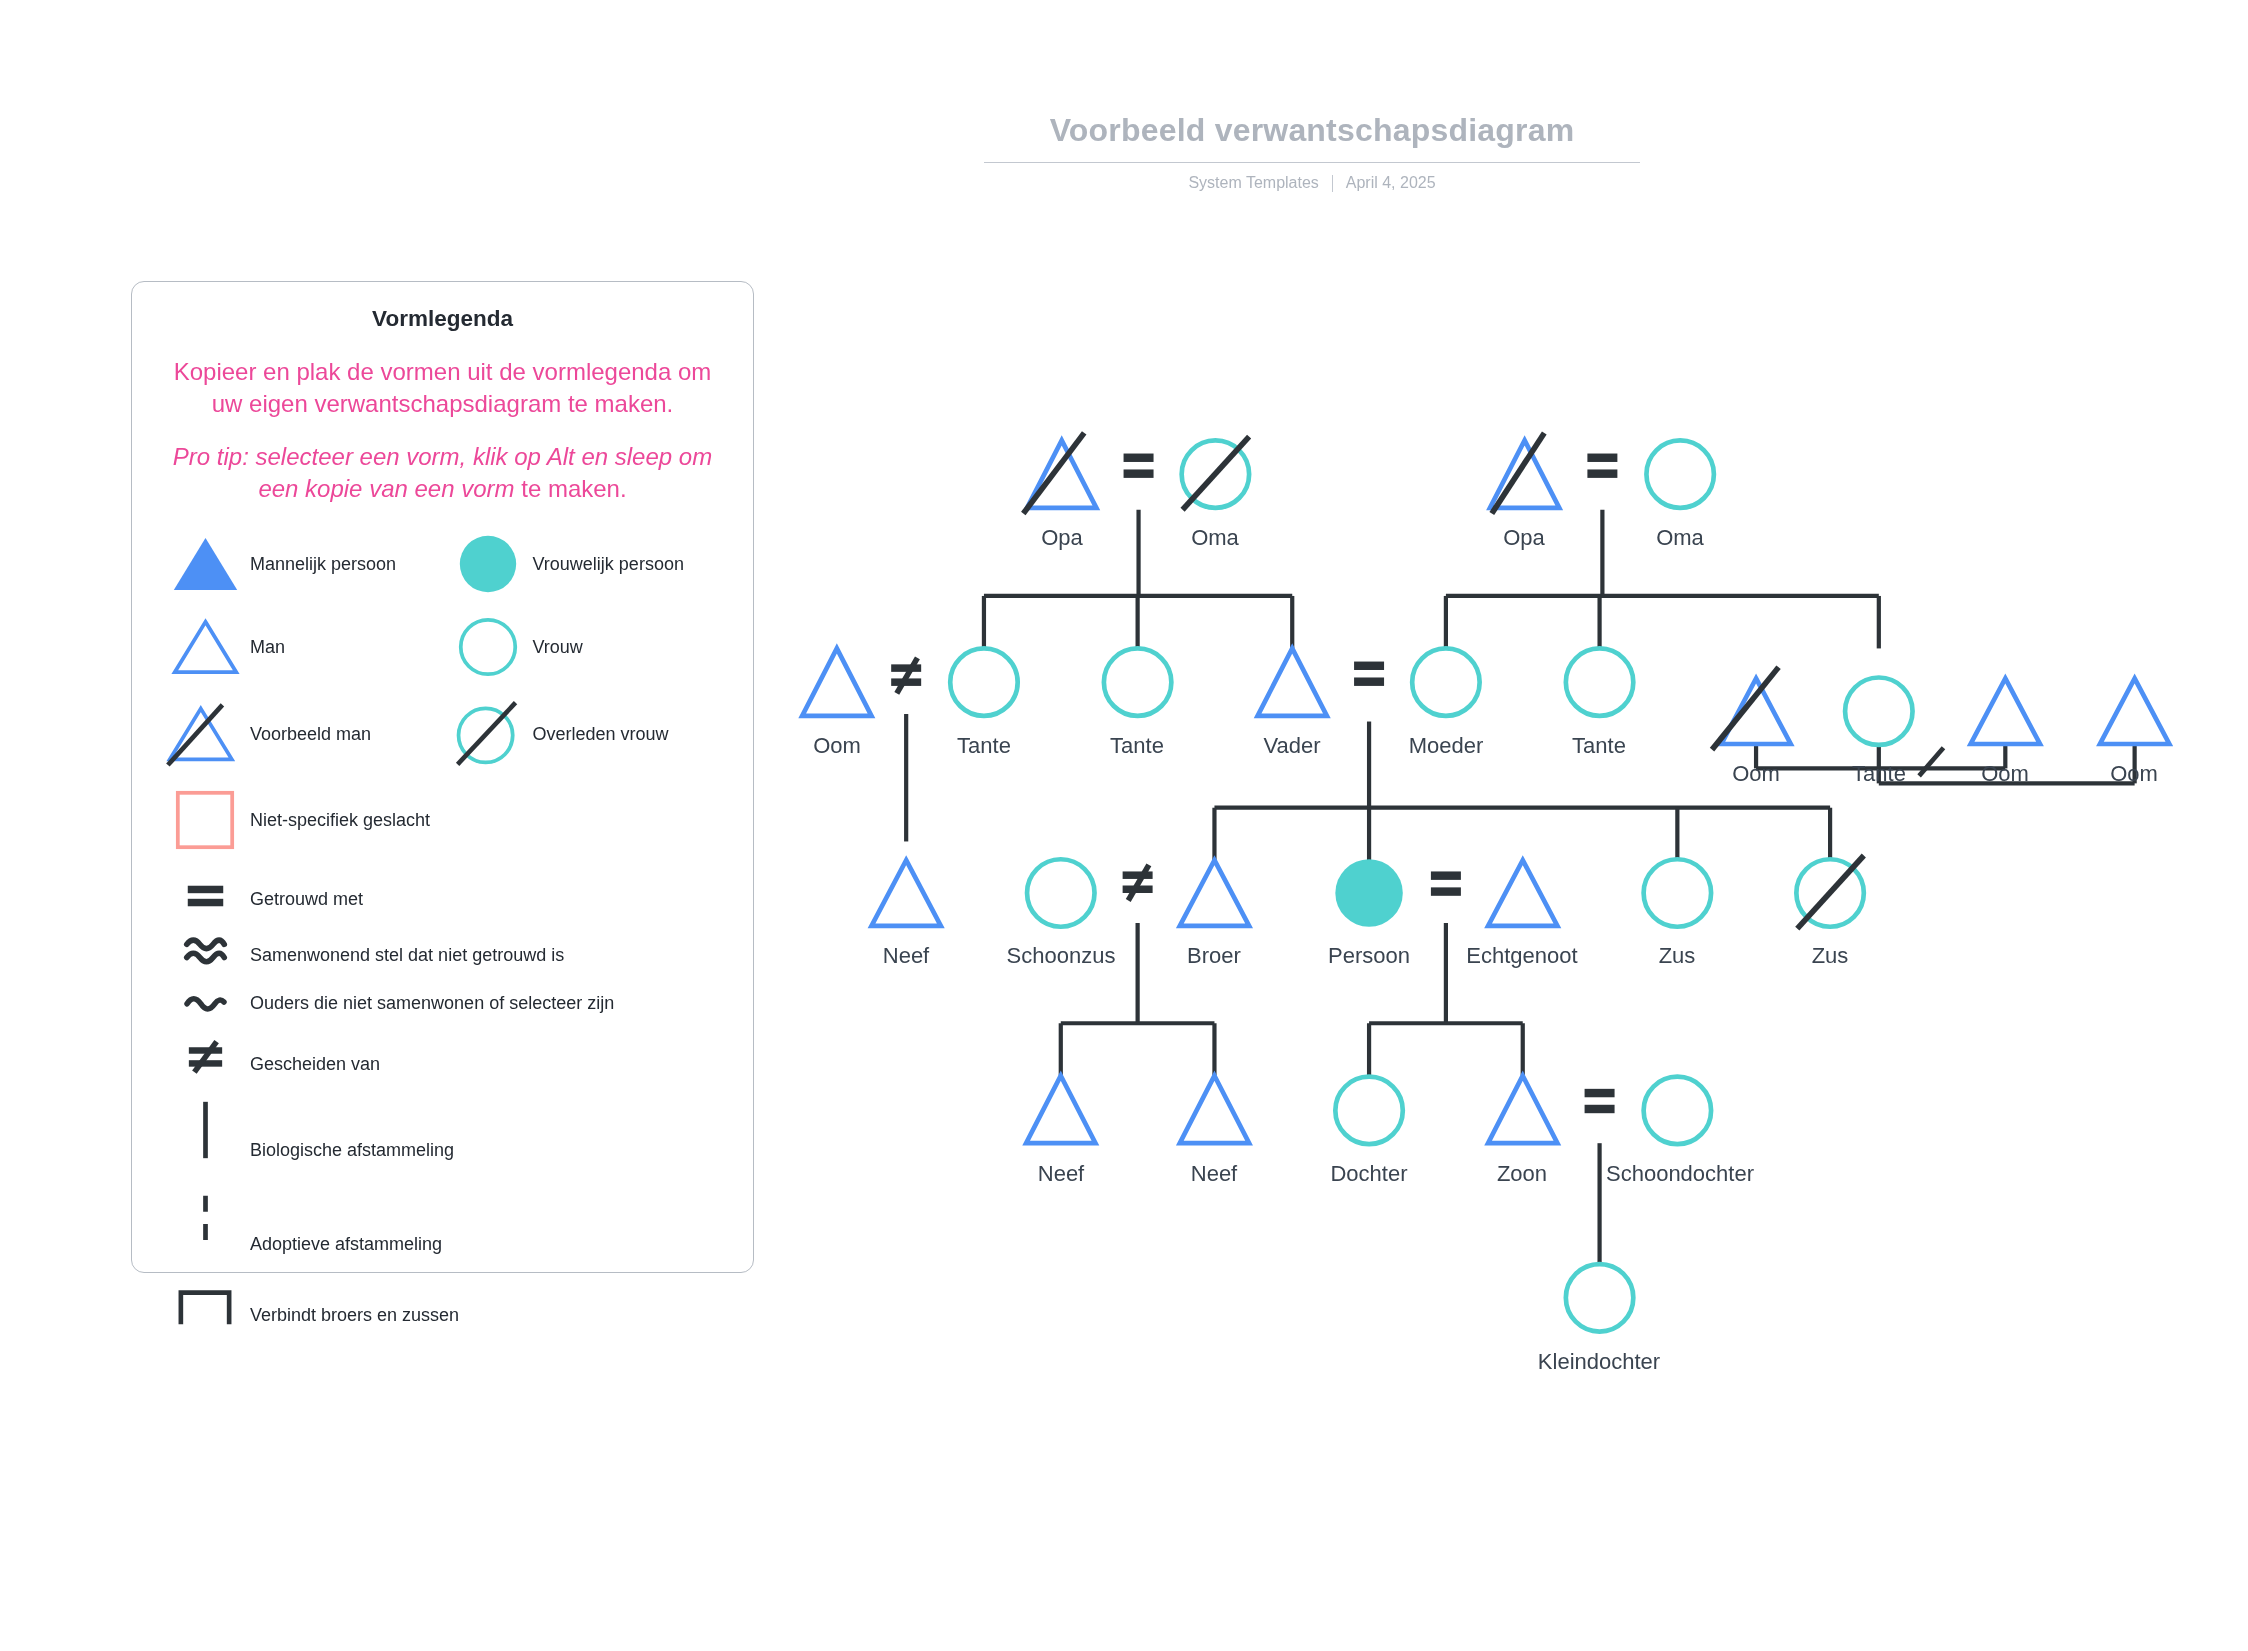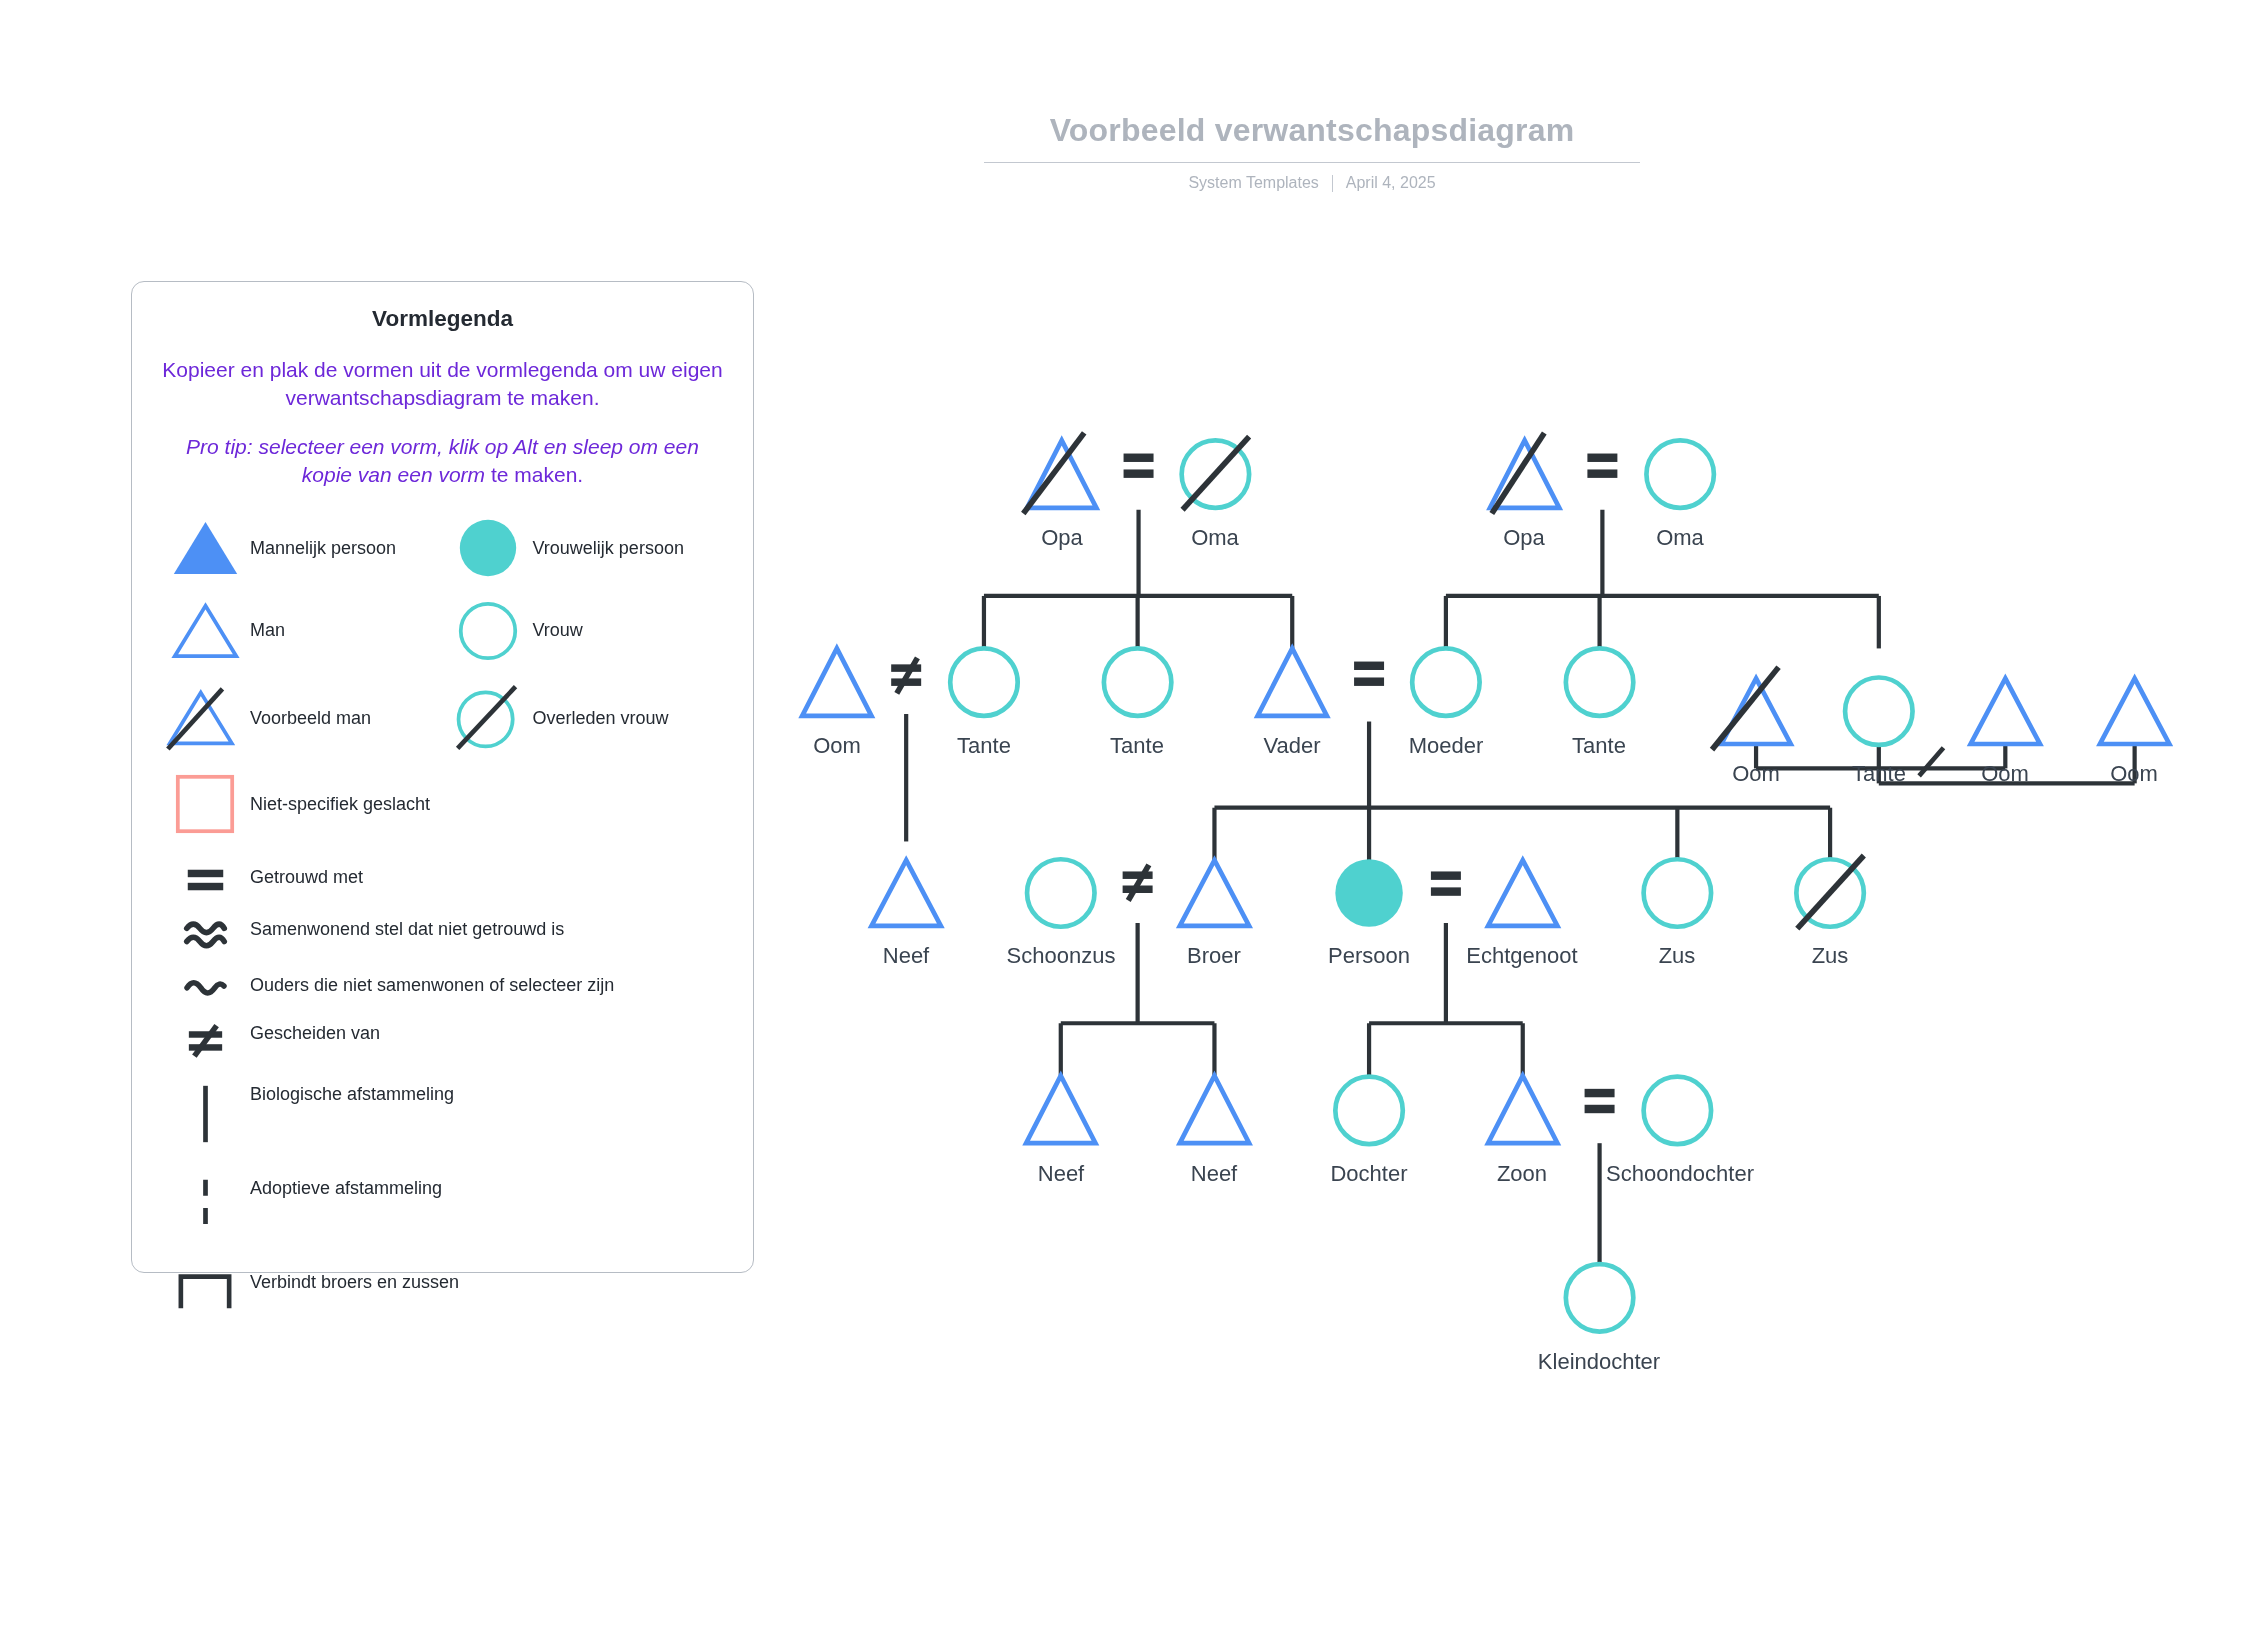--- a/index.html
+++ b/index.html
@@ -62,23 +62,23 @@
   }
   #legend-title {
     text-align: center;
     font-size: 22.5px;
     font-weight: bold;
     color: #242a32;
     margin-bottom: 24px;
   }
   .legend-para {
     text-align: center;
-    font-size: 21px;
+    font-size: 24px;
     line-height: 1.34;
-    color: #6d28d9;
+    color: #ec4899;
     margin-bottom: 20.6px;
   }
   .legend-para.tip {
     font-style: italic;
   }
   .legend-para.tip .tail { font-style: normal; }
 
   .legend-grid {
     margin-top: 28px;
   }
@@ -100,21 +100,21 @@
     align-items: center;
   }
   .legend-cell .lbl {
     font-size: 18px;
     color: #242a32;
     line-height: 1.25;
   }
 
   .legend-line-row {
     display: flex;
-    align-items: flex-start;
+    align-items: flex-end;
     margin-bottom: 24px;
   }
   .legend-line-row .swatch {
     width: 90px;
     flex: 0 0 90px;
     display: flex;
     justify-content: center;
     align-items: center;
   }
   .legend-line-row .lbl {

